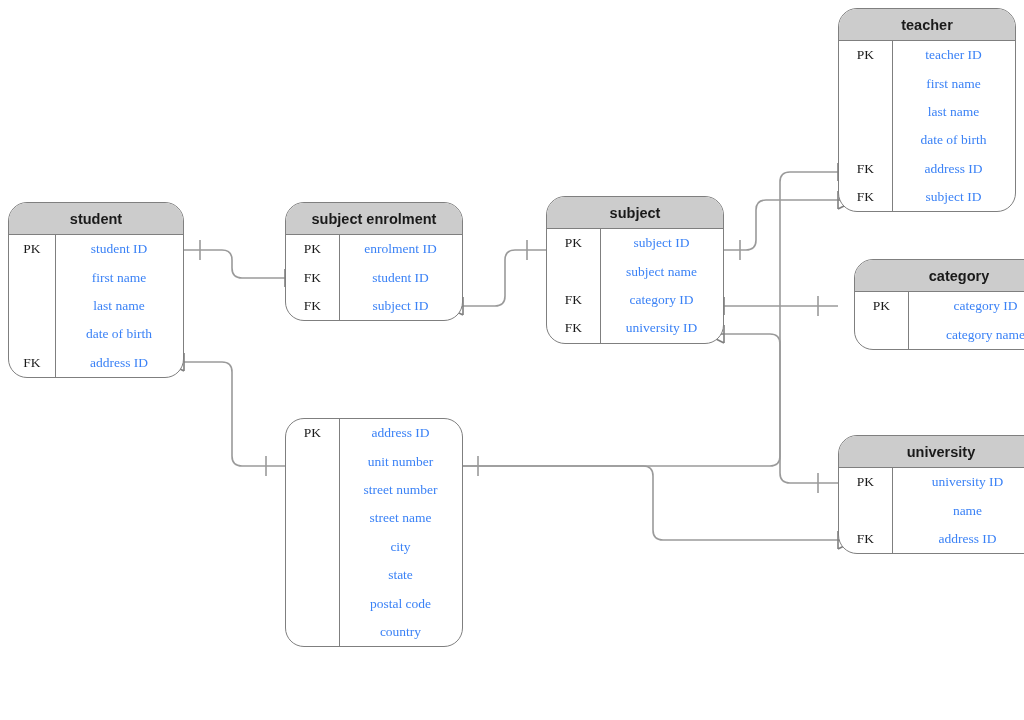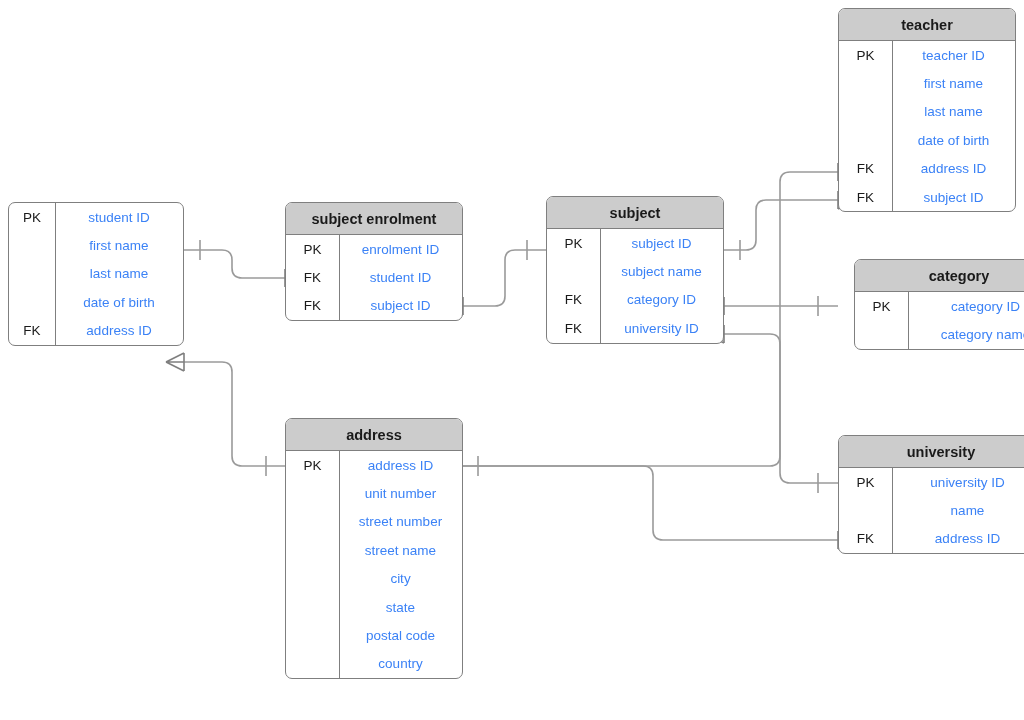--- a/index.html
+++ b/index.html
@@ -24,21 +24,21 @@
     position: absolute;
     left: 0; top: 0;
     width: 1024px;
     height: 720px;
     pointer-events: none;
   }
   .entity {
     position: absolute;
     box-sizing: border-box;
     border: 1.6px solid #7f7f7f;
-    border-radius: 7px;
+    border-radius: 19px;
     background: #ffffff;
     overflow: hidden;
   }
   .entity-title {
     height: 32px;
     line-height: 32px;
     text-align: center;
     font-weight: bold;
     font-size: 14.5px;
     color: #1a1a1a;
@@ -54,20 +54,21 @@
     top: 0;
     bottom: 0;
     width: 0;
     border-left: 1.6px solid #7f7f7f;
   }
   .attr-row {
     display: flex;
     align-items: center;
     height: 28.4px;
     box-sizing: border-box;
+    font-family: Liberation Serif, serif;
   }
   .attr-key {
     flex: 0 0 auto;
     text-align: center;
     font-size: 13.5px;
     color: #1a1a1a;
     box-sizing: border-box;
   }
   .attr-name {
     flex: 1 1 auto;
@@ -130,20 +131,21 @@
         <path d="M -18 0 L 0 -9 M -18 0 L 0 9 M -18 0 L 0 0 M 0 -9 L 0 9" fill="none" stroke="#7f7f7f" stroke-width="1.6"></path>
       </g>
       <g transform="translate(266,466) rotate(0)">
         <path d="M 0 -10 L 0 10" fill="none" stroke="#9a9a9a" stroke-width="1.6"></path>
       </g>
       <g transform="translate(478,466) rotate(0)">
         <path d="M 0 -10 L 0 10" fill="none" stroke="#9a9a9a" stroke-width="1.6"></path>
       </g>
     </svg>
 <div class="entity" style="left: 8px; top: 202px; width: 176px;">
+      <div class="entity-title">student</div>
       <div class="entity-body">
         <div class="col-divider" style="left: 46px;"></div>
         <div class="attr-row">
           <div class="attr-key" style="width: 46px;">PK</div>
           <div class="attr-name">student ID</div>
         </div>
         <div class="attr-row">
           <div class="attr-key" style="width: 46px;"></div>
           <div class="attr-name">first name</div>
         </div>
@@ -257,21 +259,20 @@
           <div class="attr-key" style="width: 53px;"></div>
           <div class="attr-name">name</div>
         </div>
         <div class="attr-row">
           <div class="attr-key" style="width: 53px;">FK</div>
           <div class="attr-name">address ID</div>
         </div>
       </div>
     </div>
     <div class="entity" style="left: 285px; top: 418px; width: 178px;">
-      <div class="entity-title">address</div>
       <div class="entity-body">
         <div class="col-divider" style="left: 53px;"></div>
         <div class="attr-row">
           <div class="attr-key" style="width: 53px;">PK</div>
           <div class="attr-name">address ID</div>
         </div>
         <div class="attr-row">
           <div class="attr-key" style="width: 53px;"></div>
           <div class="attr-name">unit number</div>
         </div>

